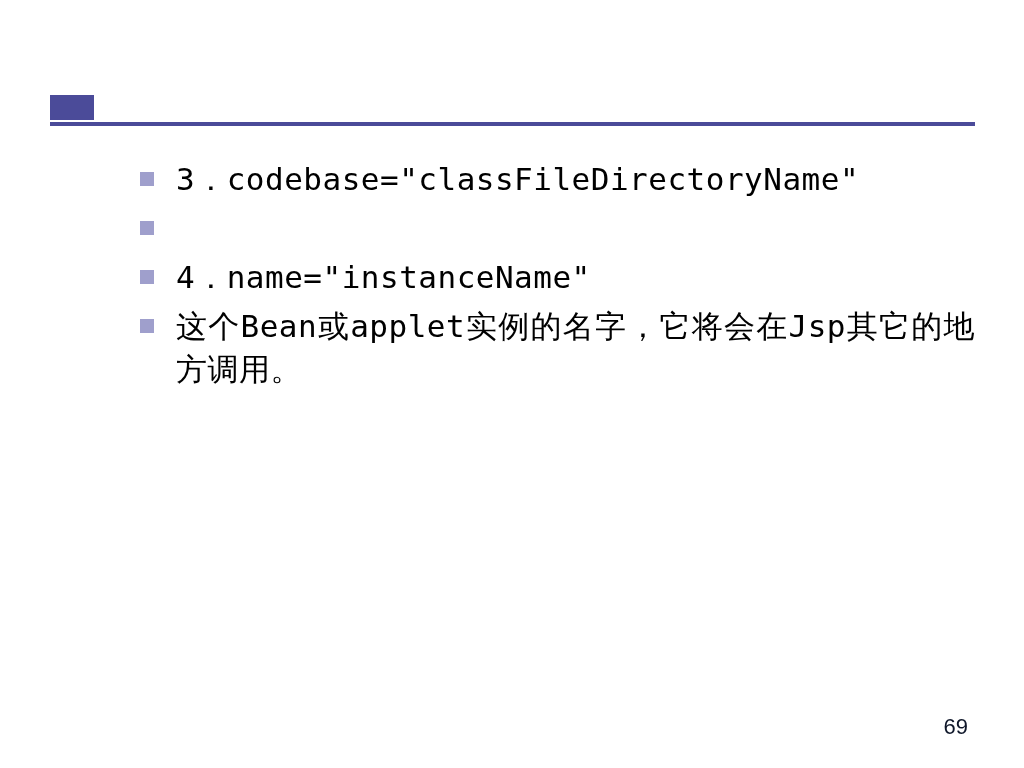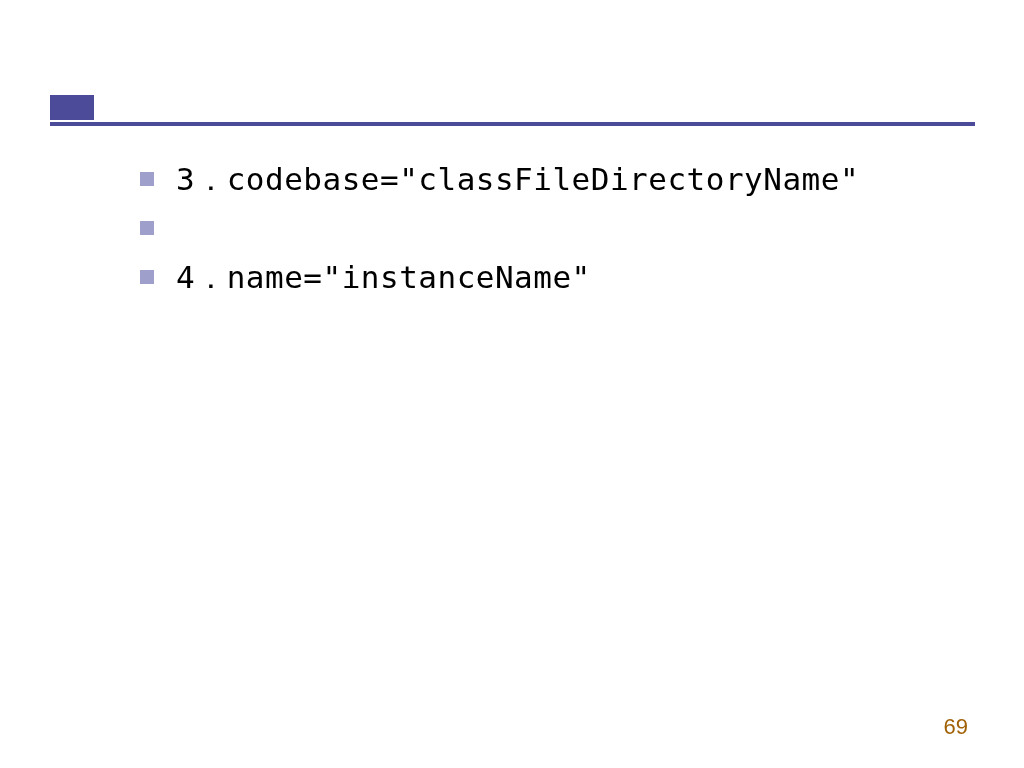--- a/index.html
+++ b/index.html
@@ -70,21 +70,21 @@
   }
   .empty .text {
     min-height: 43px;
   }
   .pagenum {
     position: absolute;
     bottom: 28px;
     right: 56px;
     font-size: 22px;
     font-family: Arial, sans-serif;
-    color: #a16207;
+    color: #0f172a;
   }
 </style>
 </head>
 <body>
 
 <div class="slide">
 
   <div class="decor">
     <div class="thick"></div>
     <div class="thin"></div>
@@ -96,16 +96,20 @@
       <div class="text">3．codebase="classFileDirectoryName"</div>
     </div>
     <div class="item empty">
       <div class="bullet"></div>
       <div class="text"></div>
     </div>
     <div class="item">
       <div class="bullet"></div>
       <div class="text">4．name="instanceName"</div>
     </div>
+    <div class="item">
+      <div class="bullet"></div>
+      <div class="text">这个Bean或applet实例的名字，它将会在Jsp其它的地方调用。</div>
+    </div>
   </div>
 
   <div class="pagenum">69</div>
 </div>
 
 </body></html>

